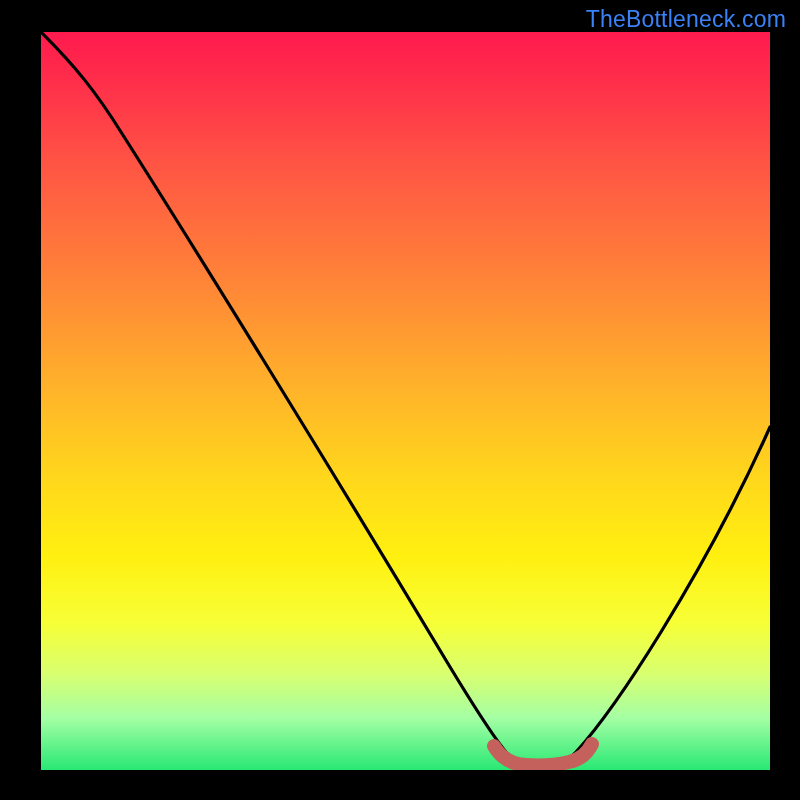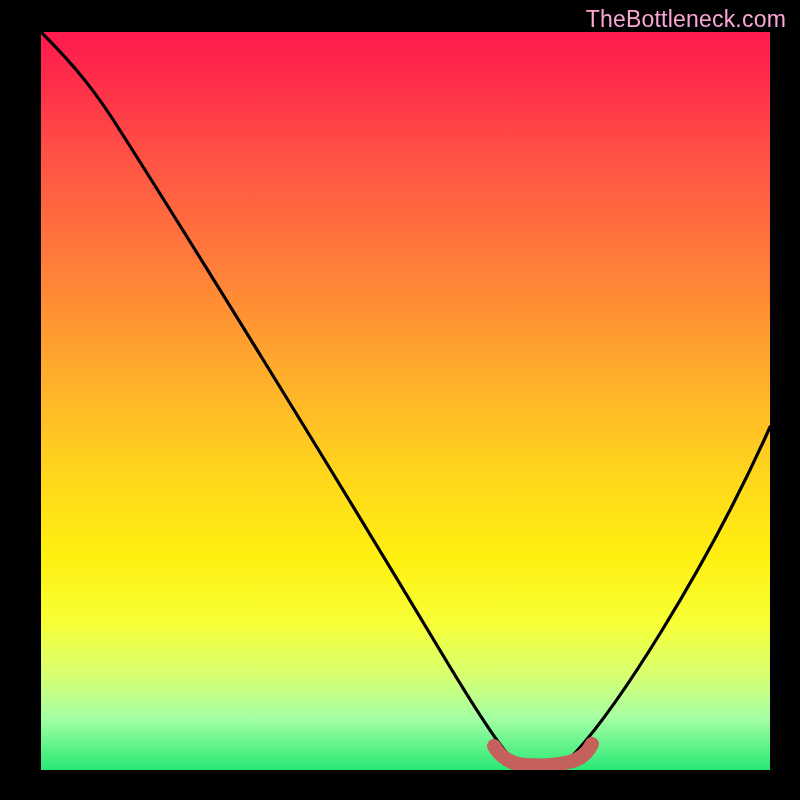--- a/index.html
+++ b/index.html
@@ -44,21 +44,21 @@
       #f7ff36 80%,
       #d8ff70 87%,
       #a4ffa4 93%,
       #28e874 100%
     );
   }
   .watermark {
     position: absolute;
     top: 6px;
     right: 14px;
-    color: #f9a8d4;
+    color: #3b82f6;
     font-size: 23px;
     font-weight: 500;
     letter-spacing: 0.2px;
   }
   svg.curve {
     position: absolute;
     left: 0;
     top: 0;
     width: 729px;
     height: 738px;

